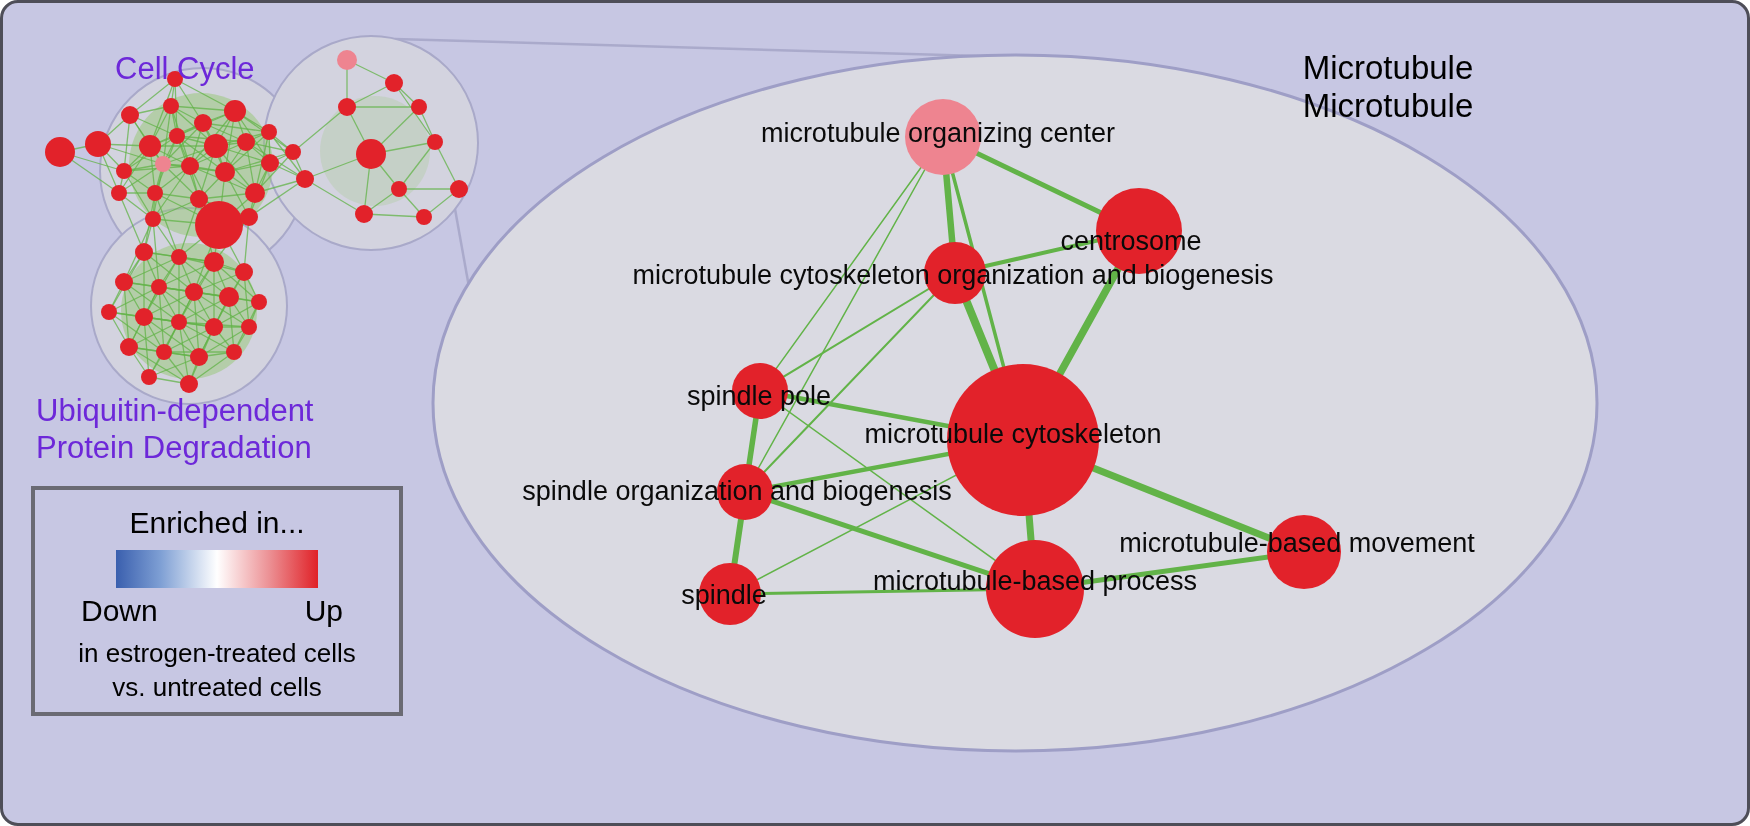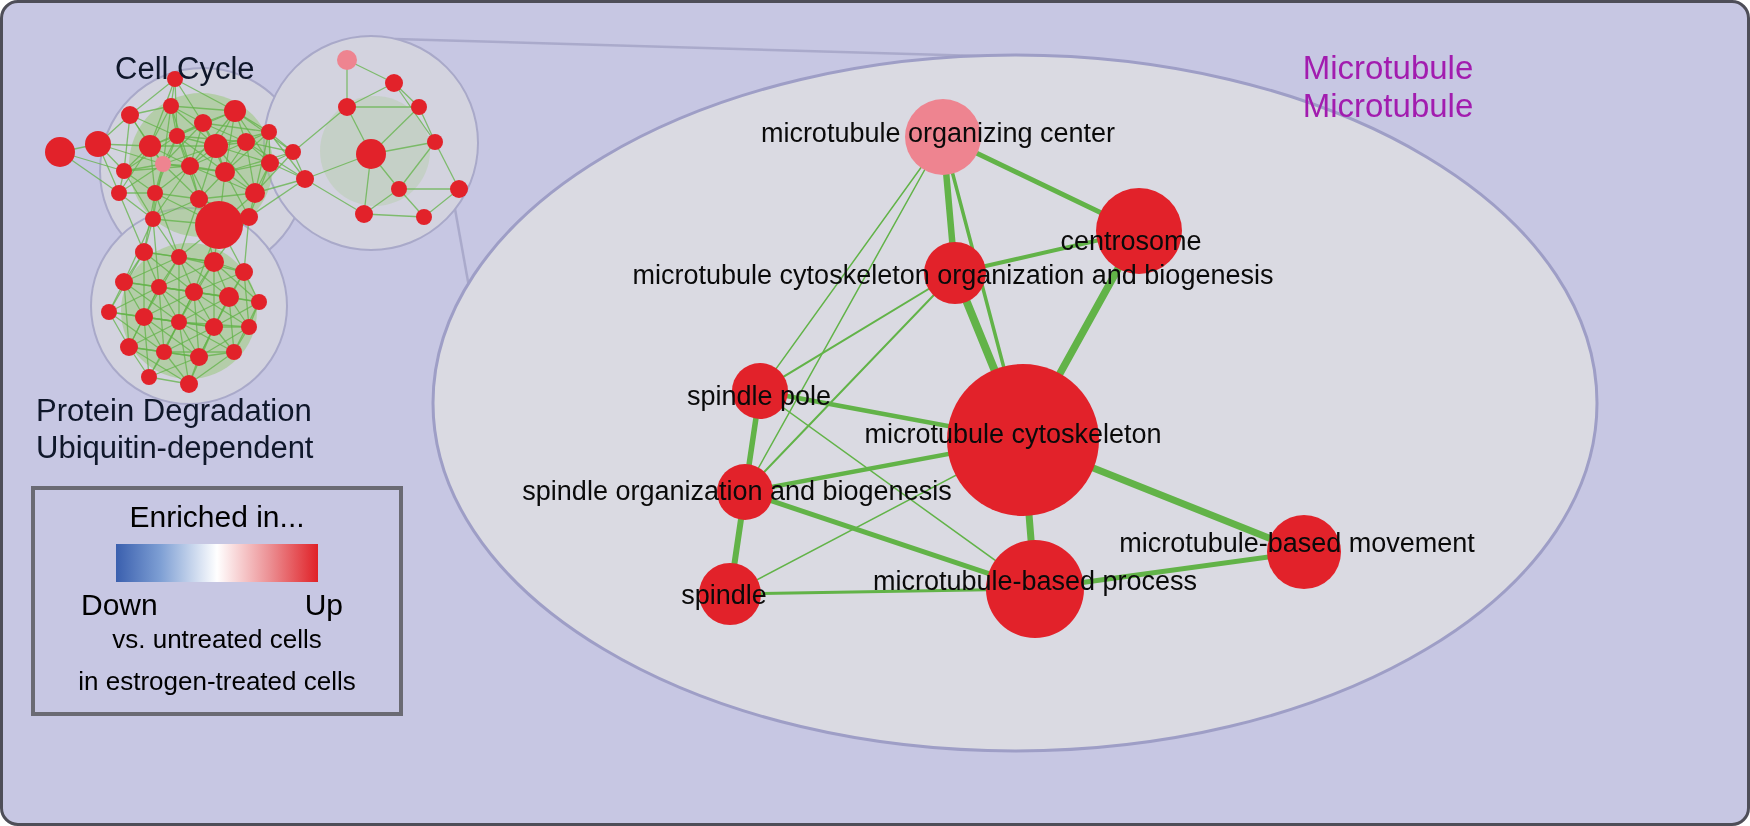--- a/index.html
+++ b/index.html
@@ -2,30 +2,30 @@
 <html><head>
 <meta charset="utf-8">
 <style>
   html,body{margin:0;padding:0;background:#ffffff;}
   #stage{
     position:relative;width:1750px;height:826px;box-sizing:border-box;
     background:#c7c7e3;border:3px solid #4e4e58;border-radius:18px;overflow:hidden;
     font-family:"Liberation Sans",sans-serif;color:#000;
   }
   #net{position:absolute;left:0;top:0;}
-  .gray-label{position:absolute;color:#0f172a;font-size:31px;line-height:37px;white-space:nowrap;}
+  .gray-label{position:absolute;color:#6d28d9;font-size:31px;line-height:37px;white-space:nowrap;}
   #cell-cycle-label{left:112px;top:47px;}
   #ubiquitin-label{left:33px;top:389px;}
   #main-title{position:absolute;left:1255px;top:46px;width:260px;text-align:center;
-    color:#a21caf;font-size:33px;line-height:38px;}
+    color:#000000;font-size:33px;line-height:38px;}
   #legend{
     position:absolute;left:28px;top:483px;width:372px;height:230px;box-sizing:border-box;
     border:4px solid #6a6a73;text-align:center;
   }
-  .legend-title{margin-top:10px;font-size:30px;line-height:34px;color:#000;}
+  .legend-title{margin-top:16px;font-size:30px;line-height:34px;color:#000;}
   .legend-gradient{width:202px;height:38px;margin:10px auto 0 auto;}
   .legend-row{display:flex;justify-content:space-between;padding:0 56px 0 46px;
     margin-top:6px;font-size:30px;line-height:34px;text-align:center;}
   .legend-caption{font-size:26px;line-height:34px;}
   .legend-caption.first{margin-top:8px;}
 </style>
 </head>
 <body>
 
 <div id="stage" style="background: rgb(199, 199, 227); border-color: rgb(78, 78, 88);">
@@ -389,33 +389,33 @@
       <text x="1010" y="431" text-anchor="middle" dominant-baseline="central" font-size="27" fill="#0a0a0a">microtubule cytoskeleton</text>
       <text x="734" y="488" text-anchor="middle" dominant-baseline="central" font-size="27" fill="#0a0a0a">spindle organization and biogenesis</text>
       <text x="721" y="592" text-anchor="middle" dominant-baseline="central" font-size="27" fill="#0a0a0a">spindle</text>
       <text x="1032" y="578" text-anchor="middle" dominant-baseline="central" font-size="27" fill="#0a0a0a">microtubule-based process</text>
       <text x="1294" y="540" text-anchor="middle" dominant-baseline="central" font-size="27" fill="#0a0a0a">microtubule-based movement</text>
     </svg>
 
   <div class="gray-label" id="cell-cycle-label">Cell Cycle</div>
 
   <div class="gray-label" id="ubiquitin-label">
+    <div>Ubiquitin-dependent</div>
     <div>Protein Degradation</div>
-    <div>Ubiquitin-dependent</div>
   </div>
 
   <div id="main-title">
     <div>Microtubule</div>
     <div>Microtubule</div>
   </div>
 
   <div id="legend">
     <div class="legend-title">Enriched in...</div>
     <div class="legend-gradient" style="background: linear-gradient(90deg, rgb(58, 95, 174) 0%, rgb(126, 159, 212) 22%, rgb(255, 255, 255) 50%, rgb(236, 144, 148) 76%, rgb(224, 33, 39) 100%);"></div>
     <div class="legend-row">
       <span>Down</span>
       <span>Up</span>
     </div>
+    <div class="legend-caption first">in estrogen-treated cells</div>
     <div class="legend-caption">vs. untreated cells</div>
-    <div class="legend-caption first">in estrogen-treated cells</div>
   </div>
 
 </div>
 
 </body></html>

